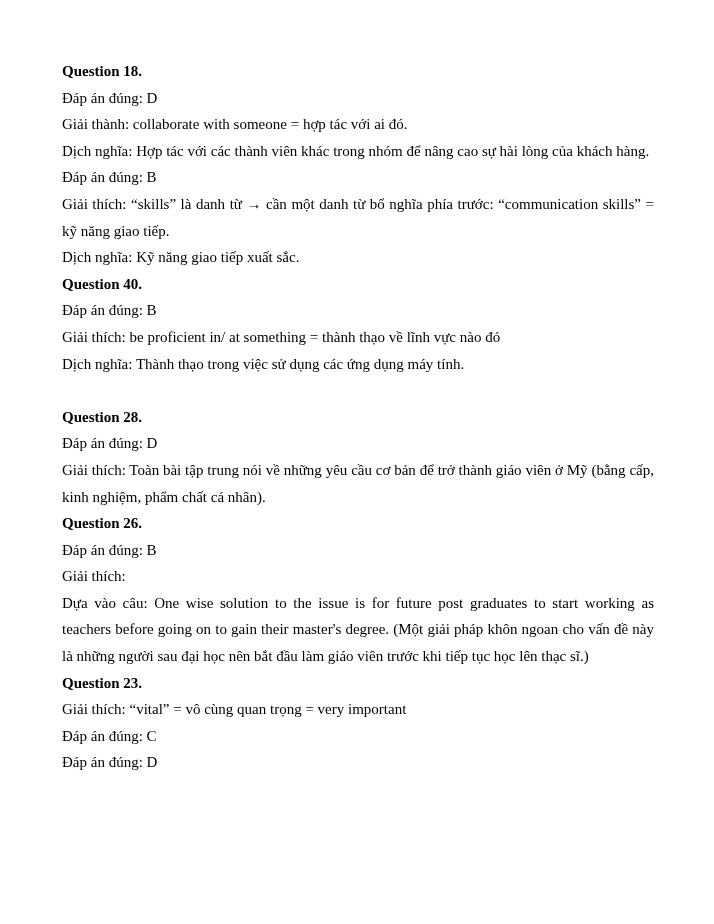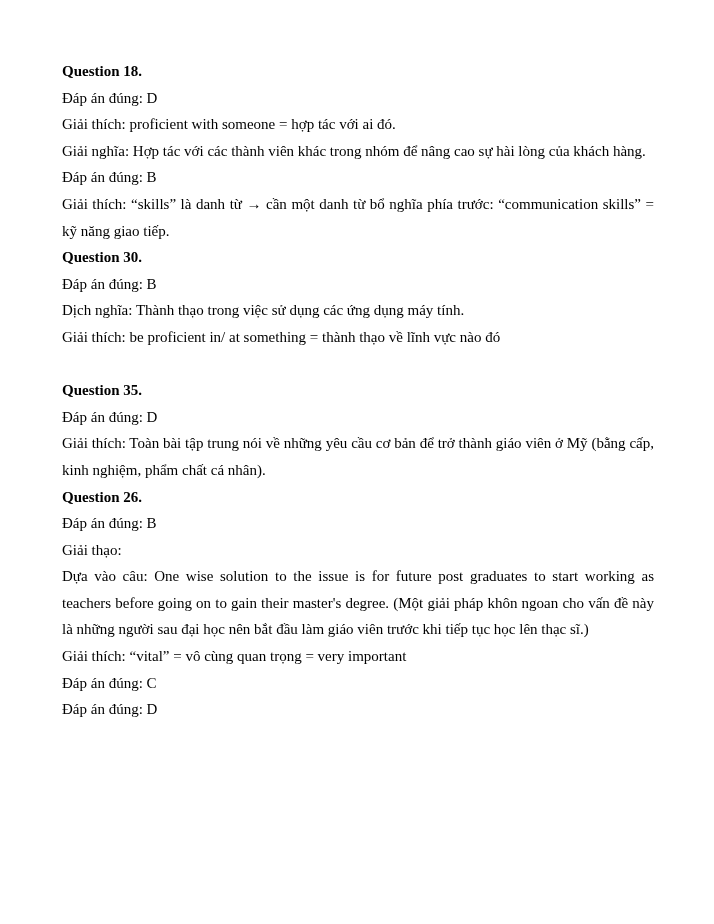--- a/index.html
+++ b/index.html
@@ -37,33 +37,35 @@
     height: 26.6px;
   }
 </style>
 </head>
 <body>
 
 <div class="page">
   <div class="doc">
       <p class="question-heading">Question 18.</p>
       <p class="text">Đáp án đúng: D</p>
-      <p class="text">Giải thích: proficient with someone = hợp tác với ai đó.</p>
-      <p class="text">Giải nghĩa: Hợp tác với các thành viên khác trong nhóm để nâng cao sự hài lòng của khách hàng.</p>
+      <p class="text">Giải thành: collaborate with someone = hợp tác với ai đó.</p>
+      <p class="text">Dịch nghĩa: Hợp tác với các thành viên khác trong nhóm để nâng cao sự hài lòng của khách hàng.</p>
       <p class="text">Đáp án đúng: B</p>
       <p class="text">Giải thích: “skills” là danh từ → cần một danh từ bổ nghĩa phía trước: “communication skills” = kỹ năng giao tiếp.</p>
-      <p class="question-heading">Question 30.</p>
+      <p class="text">Dịch nghĩa: Kỹ năng giao tiếp xuất sắc.</p>
+      <p class="question-heading">Question 40.</p>
       <p class="text">Đáp án đúng: B</p>
+      <p class="text">Giải thích: be proficient in/ at something = thành thạo về lĩnh vực nào đó</p>
       <p class="text">Dịch nghĩa: Thành thạo trong việc sử dụng các ứng dụng máy tính.</p>
-      <p class="text">Giải thích: be proficient in/ at something = thành thạo về lĩnh vực nào đó</p>
       <p class="spacer"></p>
-      <p class="question-heading">Question 35.</p>
+      <p class="question-heading">Question 28.</p>
       <p class="text">Đáp án đúng: D</p>
       <p class="text">Giải thích: Toàn bài tập trung nói về những yêu cầu cơ bản để trở thành giáo viên ở Mỹ (bằng cấp, kinh nghiệm, phẩm chất cá nhân).</p>
       <p class="question-heading">Question 26.</p>
       <p class="text">Đáp án đúng: B</p>
-      <p class="text">Giải thạo:</p>
+      <p class="text">Giải thích:</p>
       <p class="text">Dựa vào câu: One wise solution to the issue is for future post graduates to start working as teachers before going on to gain their master's degree. (Một giải pháp khôn ngoan cho vấn đề này là những người sau đại học nên bắt đầu làm giáo viên trước khi tiếp tục học lên thạc sĩ.)</p>
+      <p class="question-heading">Question 23.</p>
       <p class="text">Giải thích: “vital” = vô cùng quan trọng = very important</p>
       <p class="text">Đáp án đúng: C</p>
       <p class="text">Đáp án đúng: D</p>
     </div>
 </div>
 
 </body></html>

